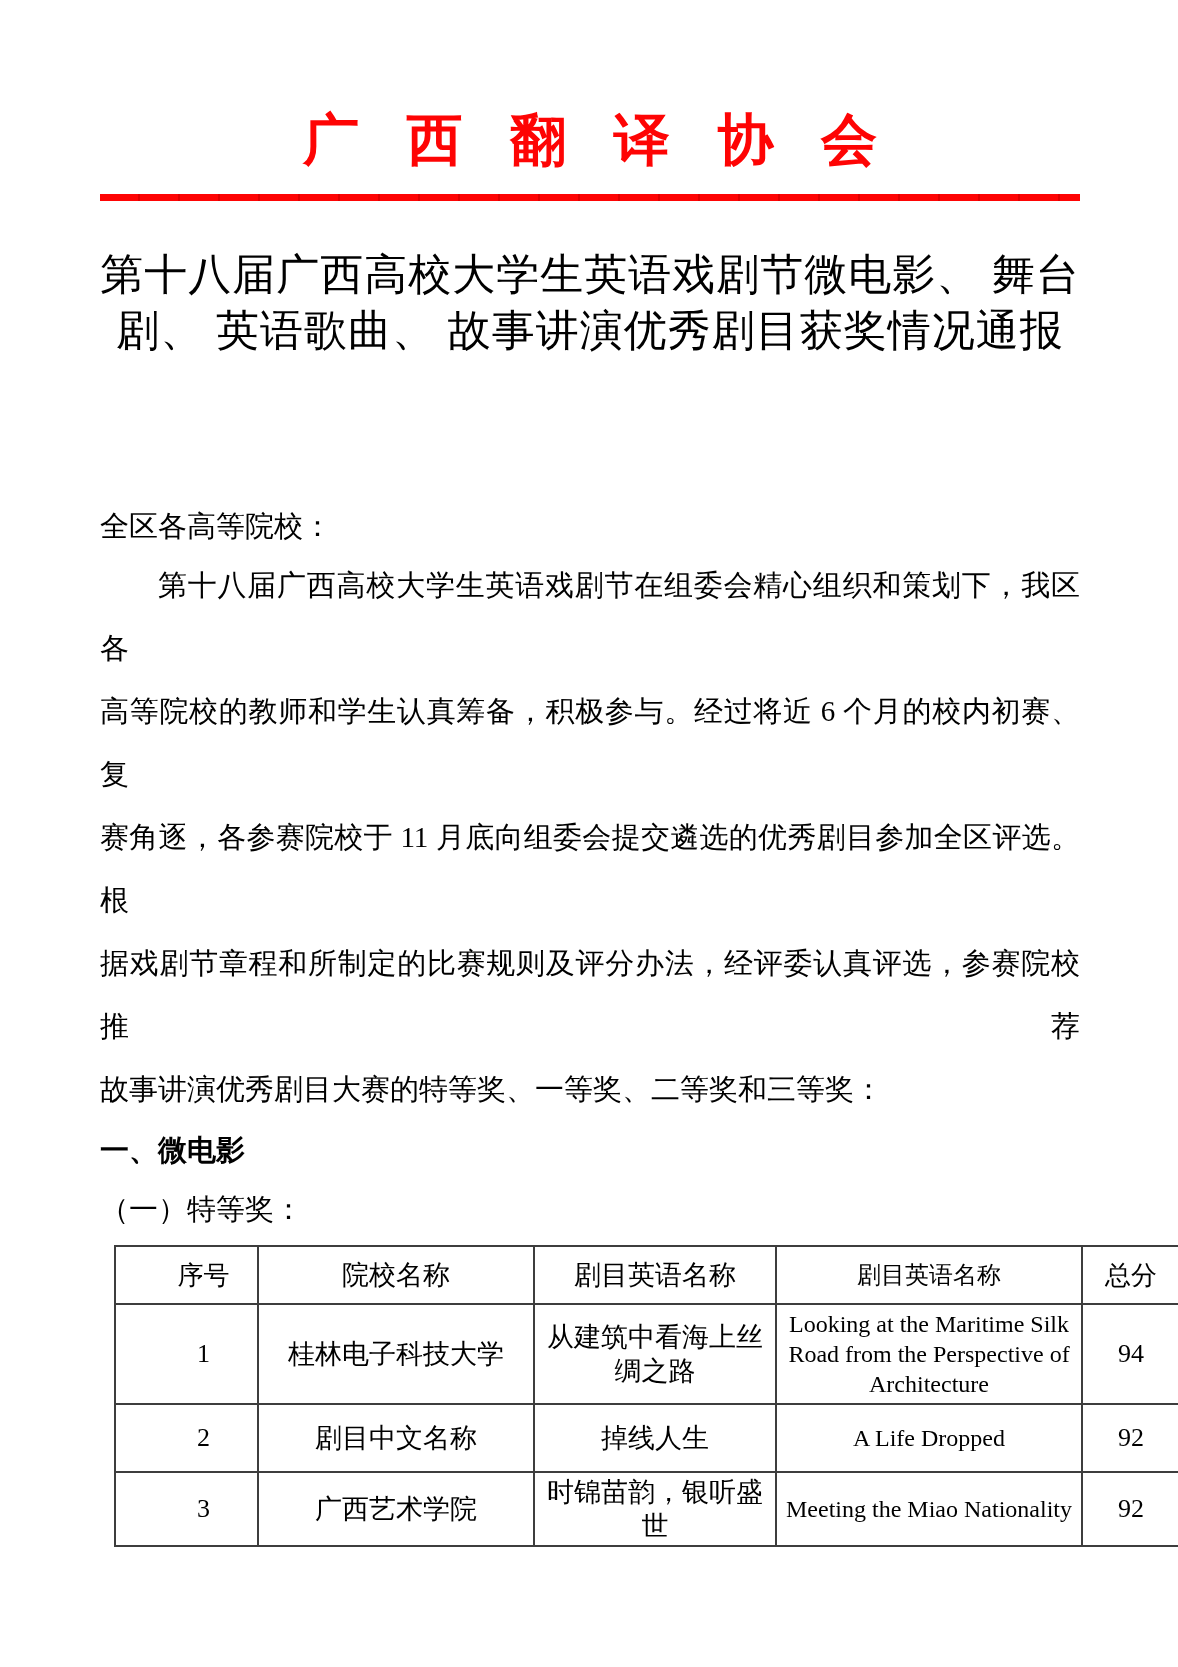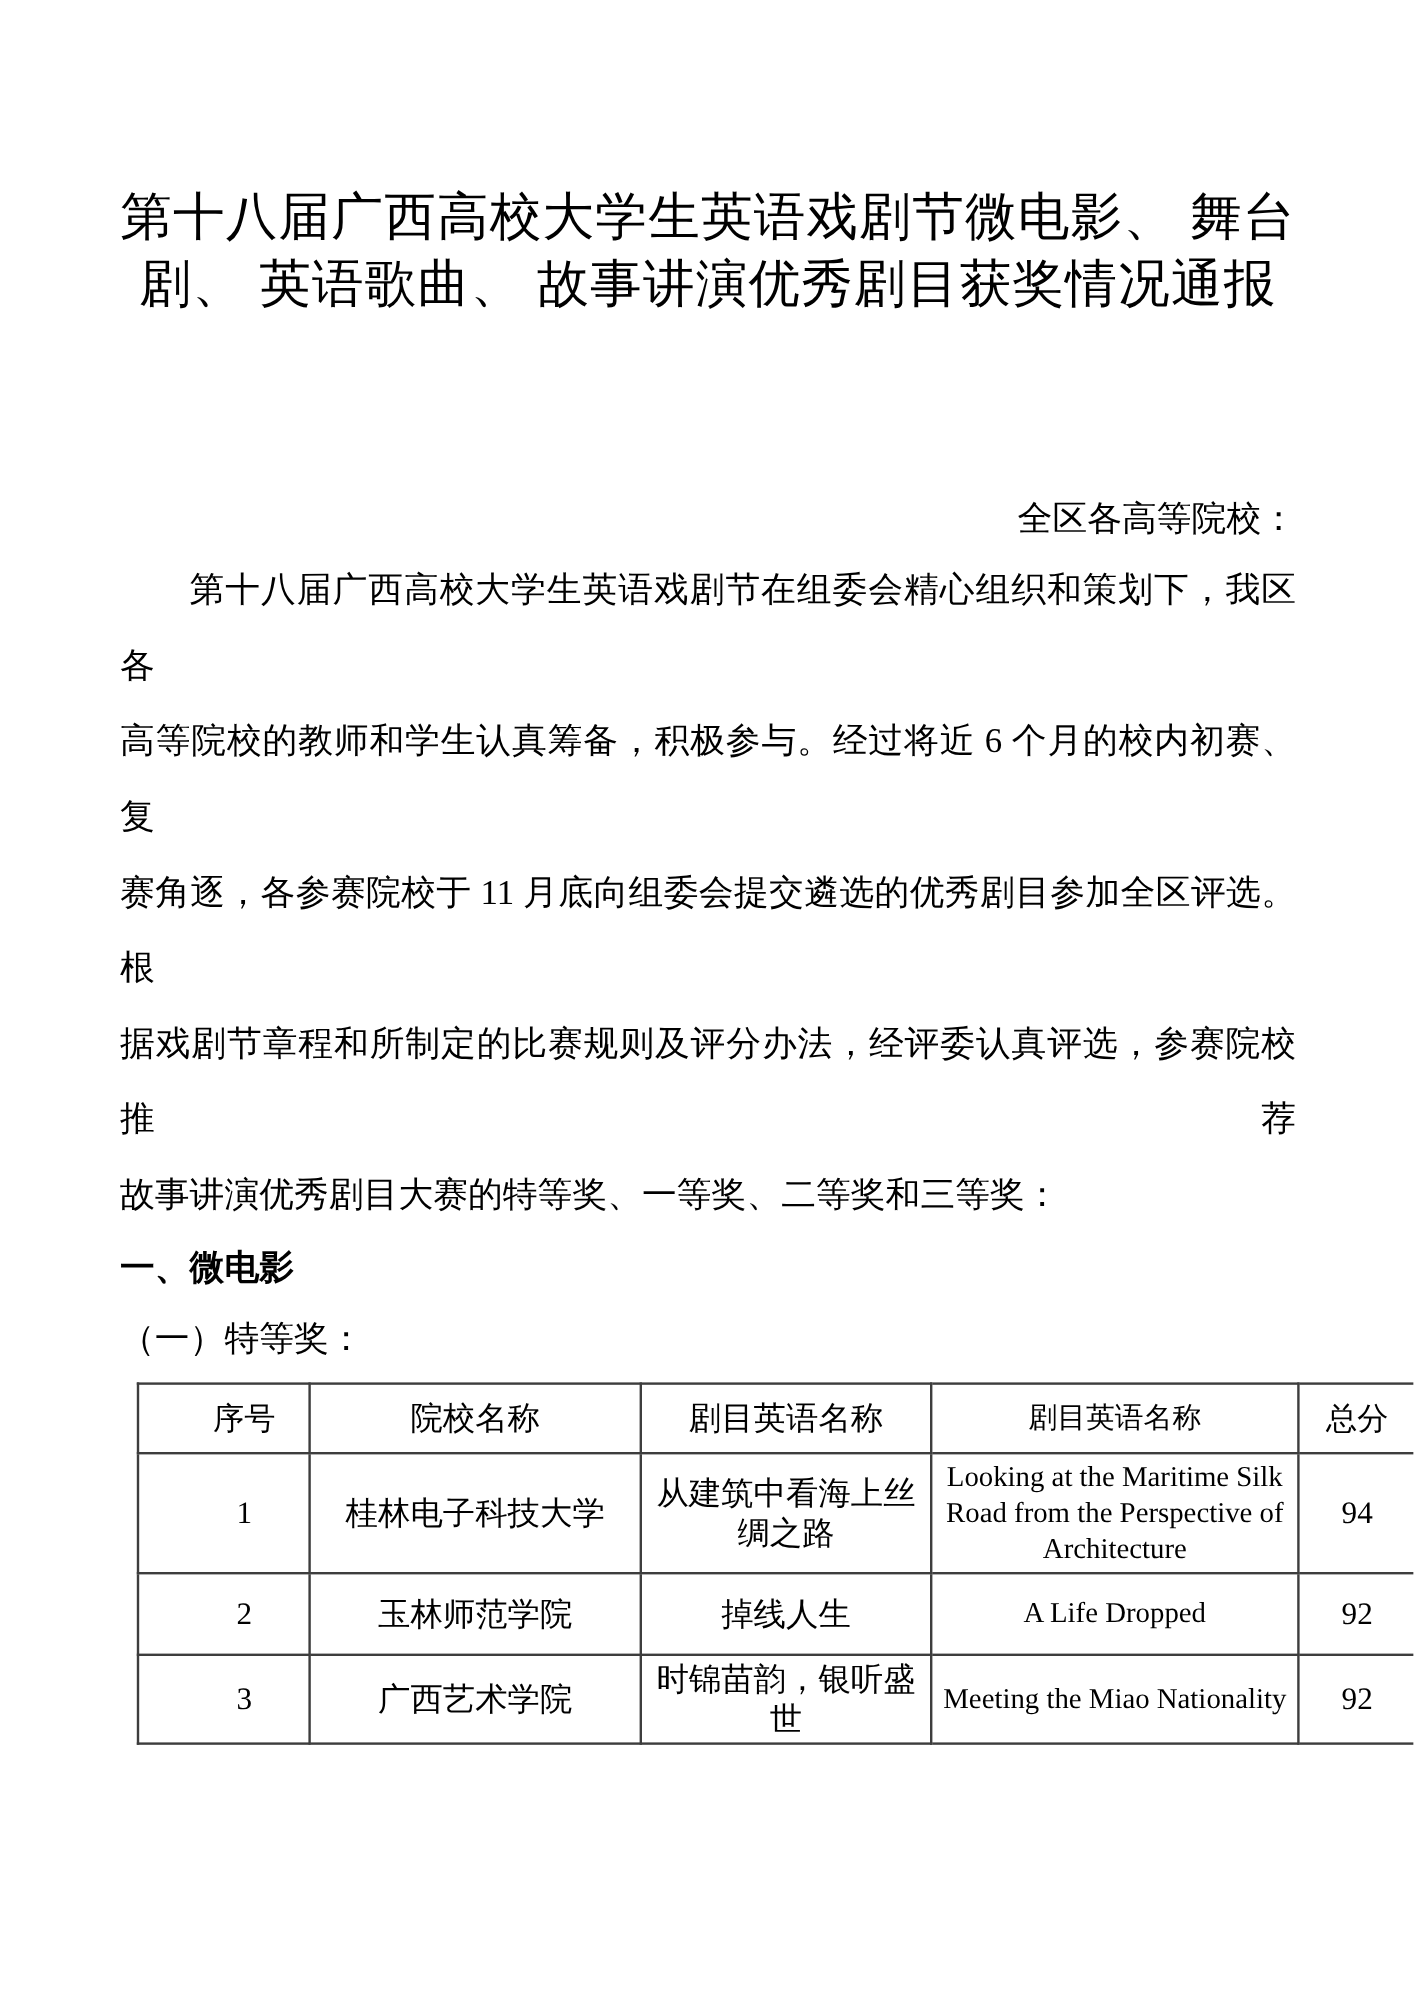--- a/index.html
+++ b/index.html
@@ -43,21 +43,20 @@
     font-size: 43px;
     line-height: 56px;
     letter-spacing: 1px;
   }
 
   
   .salutation {
     margin: 152px 0 0 0;
     font-size: 29px;
     line-height: 31px;
-    text-align: right;
   }
   .paragraph { margin-top: 12px; }
   .pline {
     font-size: 29px;
     line-height: 63px;
     text-align: justify;
     text-align-last: justify;
     white-space: normal;
   }
   .pline.indent { text-indent: 58px; }
@@ -100,20 +99,24 @@
   .award .c-sc   { width: 84px;  font-size: 26px; }
   .award tr.r1 { height: 100px; }
   .award tr.r2 { height: 68px; }
   .award tr.r3 { height: 61px; }
 </style>
 </head>
 <body>
 
 <div class="page">
 
+  <header>
+    <div class="org-name">广西翻译协会</div>
+    <div class="red-rule"></div>
+  </header>
 
   <h1 class="doc-title">
     <div>第十八届广西高校大学生英语戏剧节微电影、 舞台</div>
     <div>剧、 英语歌曲、 故事讲演优秀剧目获奖情况通报</div>
   </h1>
 
   <p class="salutation">全区各高等院校：</p>
 
   <div class="paragraph">
     <div class="pline indent">第十八届广西高校大学生英语戏剧节在组委会精心组织和策划下，我区各</div>
@@ -140,21 +143,21 @@
     <tbody>
       <tr class="r1">
         <td class="c-no">1</td>
         <td class="c-sch">桂林电子科技大学</td>
         <td class="c-cn">从建筑中看海上丝绸之路</td>
         <td class="c-en">Looking at the Maritime Silk Road from the Perspective of Architecture</td>
         <td class="c-sc">94</td>
       </tr>
       <tr class="r2">
         <td class="c-no">2</td>
-        <td class="c-sch">玉林师范学院</td>
+        <td class="c-sch">剧目中文名称</td>
         <td class="c-cn">掉线人生</td>
         <td class="c-en">A Life Dropped</td>
         <td class="c-sc">92</td>
       </tr>
       <tr class="r3">
         <td class="c-no">3</td>
         <td class="c-sch">广西艺术学院</td>
         <td class="c-cn">时锦苗韵，银听盛世</td>
         <td class="c-en">Meeting the Miao Nationality</td>
         <td class="c-sc">92</td>

